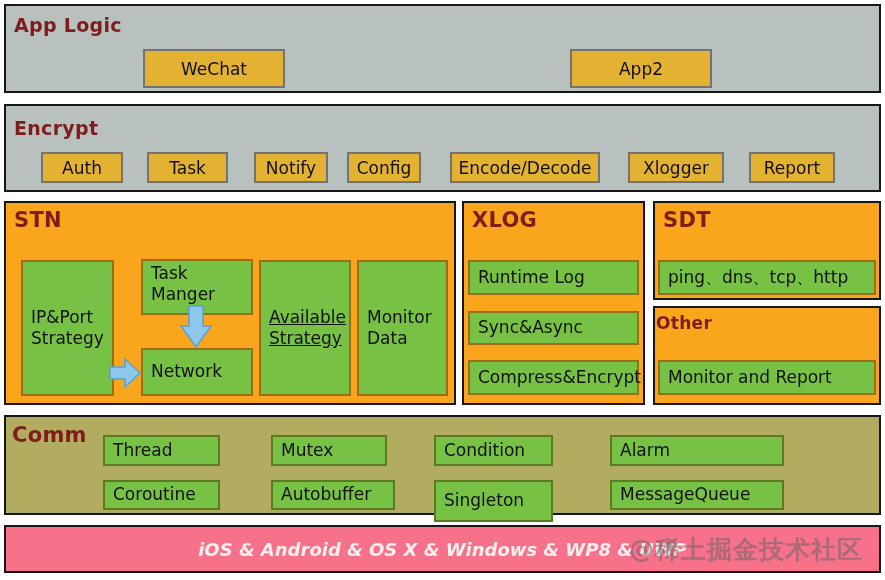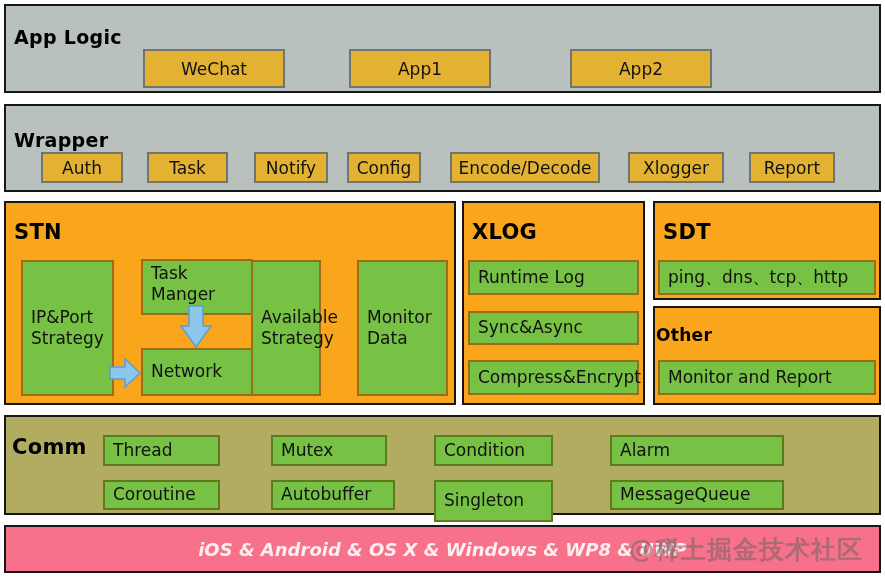--- a/index.html
+++ b/index.html
@@ -7,22 +7,22 @@
     width:885px;height:580px;background:#ffffff;position:relative;
     font-family:"DejaVu Sans","Liberation Sans",sans-serif;color:#111;
     overflow:hidden;
   }
   .section{position:absolute;border:2px solid #161616;box-sizing:border-box;}
   .sec-gray{background:#b8c1bd;}
   .sec-orange{background:#f9a61d;}
   .sec-olive{background:#b2ac60;}
   .sec-pink{background:#f7718a;}
   .sec-title{
-    position:absolute;font-weight:bold;font-size:19px;color:#000000;
-    letter-spacing:.3px;white-space:nowrap;margin-top:12px;
+    position:absolute;font-weight:bold;font-size:19px;color:#7f1d1d;
+    letter-spacing:.3px;white-space:nowrap;
   }
   .ybox{
     position:absolute;background:#e3b232;border:2px solid #737373;box-sizing:border-box;
     display:flex;align-items:center;justify-content:center;
     font-size:17px;white-space:nowrap;
   }
   .gbox{
     position:absolute;background:#77c144;box-sizing:border-box;
     display:flex;align-items:center;font-size:17px;
     padding:2px 8px;line-height:1.25;
@@ -39,41 +39,40 @@
     font-size:25px;color:rgba(110,100,100,0.55);font-weight:bold;
     letter-spacing:1px;white-space:nowrap;
   }
 </style>
 </head>
 <body>
 
 <div class="section sec-gray" style="left:4px;top:4px;width:877px;height:89px;">
   <div class="sec-title" style="left:8px;top:8px;">App Logic</div>
   <div class="ybox" style="left:137px;top:43px;width:142px;height:39px;">WeChat</div>
-  <div class="ybox" style="left:343px;top:43px;width:142px;height:39px;">App1</div>
   <div class="ybox" style="left:564px;top:43px;width:142px;height:39px;">App2</div>
 </div>
 
 <div class="section sec-gray" style="left:4px;top:104px;width:877px;height:88px;">
-  <div class="sec-title" style="left:8px;top:11px;">Wrapper</div>
+  <div class="sec-title" style="left:8px;top:11px;">Encrypt</div>
   <div class="ybox" style="left:35px;top:46px;width:82px;height:31px;">Auth</div>
   <div class="ybox" style="left:141px;top:46px;width:81px;height:31px;">Task</div>
   <div class="ybox" style="left:248px;top:46px;width:74px;height:31px;">Notify</div>
   <div class="ybox" style="left:341px;top:46px;width:74px;height:31px;">Config</div>
   <div class="ybox" style="left:444px;top:46px;width:150px;height:31px;">Encode/Decode</div>
   <div class="ybox" style="left:622px;top:46px;width:96px;height:31px;">Xlogger</div>
   <div class="ybox" style="left:743px;top:46px;width:86px;height:31px;">Report</div>
 </div>
 
 <div class="section sec-orange" style="left:4px;top:201px;width:452px;height:204px;">
   <div class="sec-title" style="left:8px;top:5px;font-size:21px;">STN</div>
   <div class="gbox on-orange" style="left:15px;top:57px;width:93px;height:136px;">IP&amp;Port Strategy</div>
   <div class="gbox on-orange" style="left:135px;top:56px;width:112px;height:56px;align-items:flex-start;">Task Manger</div>
   <div class="gbox on-orange" style="left:135px;top:145px;width:112px;height:48px;">Network</div>
-  <div class="gbox on-orange" style="left:245px;top:57px;width:70px;height:136px;">Available Strategy</div>
+  <div class="gbox on-orange" style="left:253px;top:57px;width:92px;height:136px;text-decoration:underline;">Available Strategy</div>
   <div class="gbox on-orange" style="left:351px;top:57px;width:91px;height:136px;">Monitor Data</div>
   <svg class="arrow" style="left:172px;top:102px;" width="36" height="44" viewBox="0 0 36 44">
     <polygon points="11,1 25,1 25,21 33,21 18,42 3,21 11,21" fill="#8ec7ec" stroke="#5a9fd4" stroke-width="1.5"></polygon>
   </svg>
   <svg class="arrow" style="left:103px;top:153px;" width="34" height="34" viewBox="0 0 34 34">
     <polygon points="1,11 16,11 16,3 31,17 16,31 16,23 1,23" fill="#8ec7ec" stroke="#5a9fd4" stroke-width="1.5"></polygon>
   </svg>
 </div>
 
 <div class="section sec-orange" style="left:462px;top:201px;width:183px;height:204px;">

